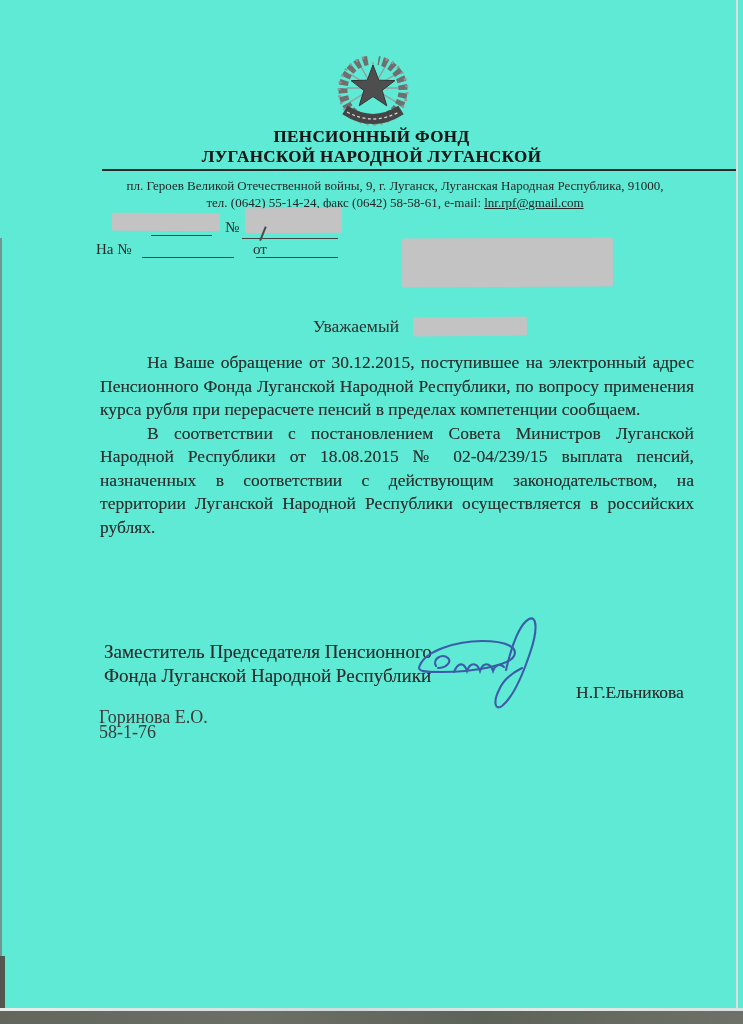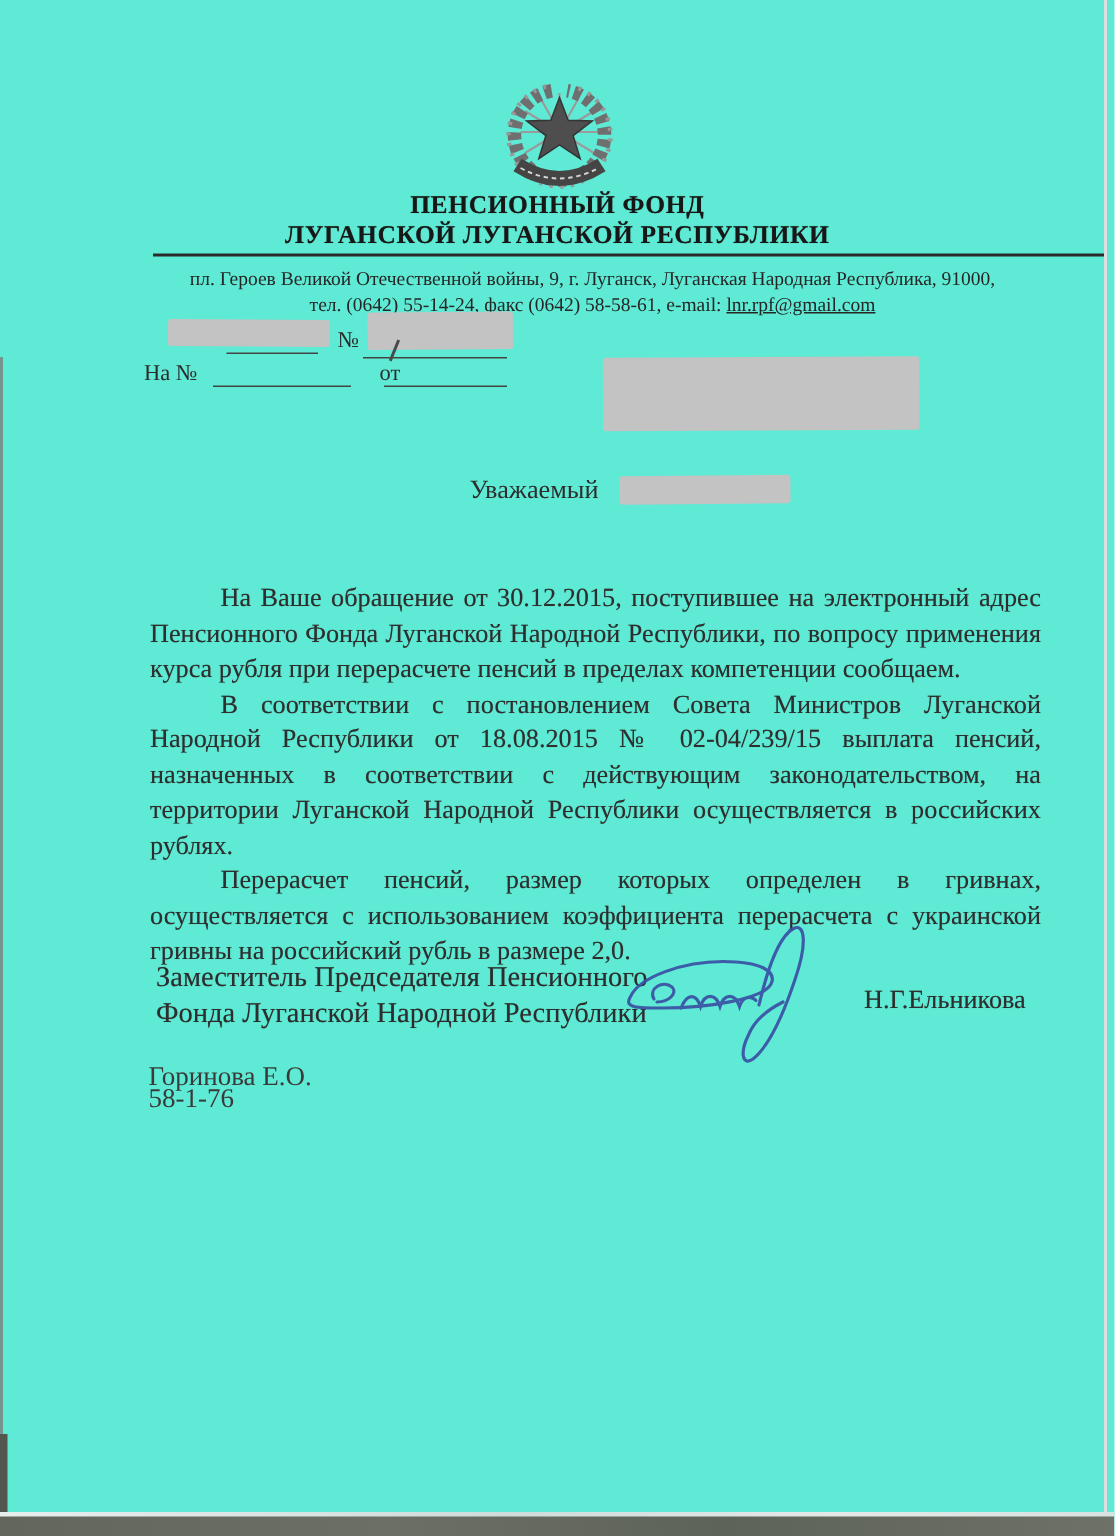--- a/index.html
+++ b/index.html
@@ -42,29 +42,29 @@
   .blank{position:absolute;height:1px;background:#444;}
   .u1{left:151px;top:235px;width:61px;}
   .u2{left:242px;top:238px;width:96px;}
   .u3{left:142px;top:257px;width:92px;}
   .u4{left:256px;top:257px;width:82px;}
   .tick{position:absolute;left:262px;top:226px;width:1.5px;height:15px;background:#4a4a4a;transform:rotate(22deg);}
   
   .salutation{position:absolute;left:313px;top:316px;font-size:17.5px;color:#2d2d2d;}
   .body-block{position:absolute;left:100px;top:351px;width:594px;
     font-size:17.5px;line-height:23.5px;text-align:justify;color:#2e2e2e;
-    text-shadow:0 0 .5px rgba(40,40,40,.45);margin-top:36px;}
+    text-shadow:0 0 .5px rgba(40,40,40,.45);}
   .body-block p{margin:0;text-indent:47px;}
   
   .sig-title{position:absolute;left:104px;font-size:19px;color:#2d2d2d;
     text-shadow:0 0 .5px rgba(40,40,40,.45);}
   .sig-t1{top:641px;}
   .sig-t2{top:665px;}
   .signature-svg{position:absolute;left:412px;top:614px;width:160px;height:102px;}
-  .signer-name{position:absolute;left:576px;top:656px;font-size:17.5px;color:#2d2d2d;
+  .signer-name{position:absolute;left:576px;top:682px;font-size:17.5px;color:#2d2d2d;
     text-shadow:0 0 .5px rgba(40,40,40,.45);text-align:center;}
   
   .foot{position:absolute;left:99px;font-size:18px;color:#3a3a3a;}
   .foot1{top:707px;}
   .foot2{top:722px;}
 </style>
 </head>
 <body>
 
 <div class="page">
@@ -82,21 +82,21 @@
       <line x1="55" y1="36" x2="32" y2="50"></line>
     </g>
     <path d="M49.8,8.5 A30,30 0 1 0 60.2,8.5" fill="none" stroke="#6f6f6f" stroke-width="9" stroke-dasharray="5 3"></path>
     <path d="M46,5.6 A34,34 0 1 0 64,5.6" fill="none" stroke="#989898" stroke-width="3" stroke-dasharray="2 5"></path>
     <path d="M55,13 L60.8,28.2 L76.9,28.6 L64.1,38.4 L68.8,53.8 L55,44.6 L41.2,53.8 L45.9,38.4 L33.1,28.6 L49.2,28.2 Z" fill="#4e4e4e" stroke="#343434" stroke-width="1"></path>
     <path d="M27,58 Q55,76 83,58" fill="none" stroke="#454545" stroke-width="10"></path>
     <path d="M29,60 Q55,74 81,60" fill="none" stroke="#d5d5d5" stroke-width="1.3" stroke-dasharray="3 2.5"></path>
   </svg>
 
   <div class="org-line org-line1">ПЕНСИОННЫЙ ФОНД</div>
-  <div class="org-line org-line2">ЛУГАНСКОЙ ЛУГАНСКОЙ РЕСПУБЛИКИ</div>
+  <div class="org-line org-line2">ЛУГАНСКОЙ НАРОДНОЙ ЛУГАНСКОЙ</div>
   <div class="header-rule"></div>
 
   <div class="addr addr1">пл. Героев Великой Отечественной войны, 9, г. Луганск, Луганская Народная Республика, 91000,</div>
   <div class="addr addr2"><span>тел. (0642) 55-14-24, факс (0642) 58-58-61, e-mail: </span><span class="email">lnr.rpf@gmail.com</span></div>
 
   <div class="redact rbox1"></div>
   <div class="ref-label lbl-no">№</div>
   <div class="redact rbox2"></div>
   <div class="blank u1"></div>
   <div class="blank u2"></div>
@@ -106,21 +106,20 @@
   <div class="ref-label lbl-ot">от</div>
   <div class="blank u4"></div>
   <div class="redact rbox-big"></div>
 
   <div class="salutation">Уважаемый</div>
   <div class="redact rbox-name"></div>
 
   <div class="body-block">
     <p>На Ваше обращение от 30.12.2015, поступившее на электронный адрес Пенсионного Фонда Луганской Народной Республики, по вопросу применения курса рубля при перерасчете пенсий в пределах компетенции сообщаем.</p>
     <p>В соответствии с постановлением Совета Министров Луганской Народной Республики от 18.08.2015 № 02-04/239/15 выплата пенсий, назначенных в соответствии с действующим законодательством, на территории Луганской Народной Республики осуществляется в российских рублях.</p>
-    <p>Перерасчет пенсий, размер которых определен в гривнах, осуществляется с использованием коэффициента перерасчета с украинской гривны на российский рубль в размере 2,0.</p>
   </div>
 
   <div class="sig-title sig-t1">Заместитель Председателя Пенсионного</div>
   <div class="sig-title sig-t2">Фонда Луганской Народной Республики</div>
 
   <svg class="signature-svg" viewBox="0 0 160 100">
     <g fill="none" stroke="var(--sig-ink,#3b51a5)" stroke-width="2.1" stroke-linecap="round" opacity="0.92">
       <path d="M8,50 C14,36 44,26 70,26 C96,26 106,33 102,41 C97,51 60,57 30,57 C13,57 4,57 8,50 Z"></path>
       <path d="M24,51 C20,44 30,38 36,43 C40,47 34,53 26,53"></path>
       <path d="M42,57 c4,-10 10,-10 13,-1 c3,-9 10,-9 13,0 c3,-9 10,-9 13,0 c2,-6 7,-8 11,-4"></path>

